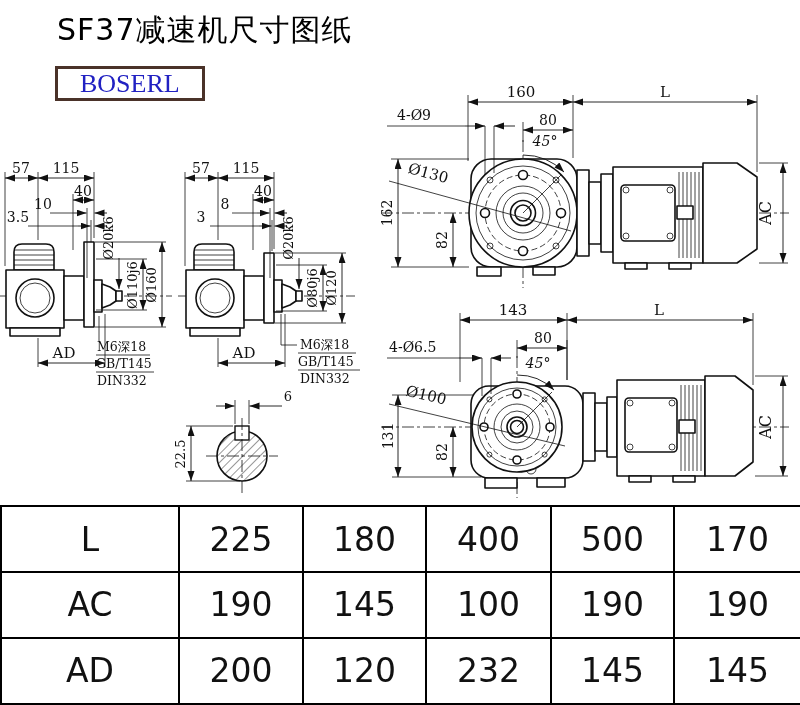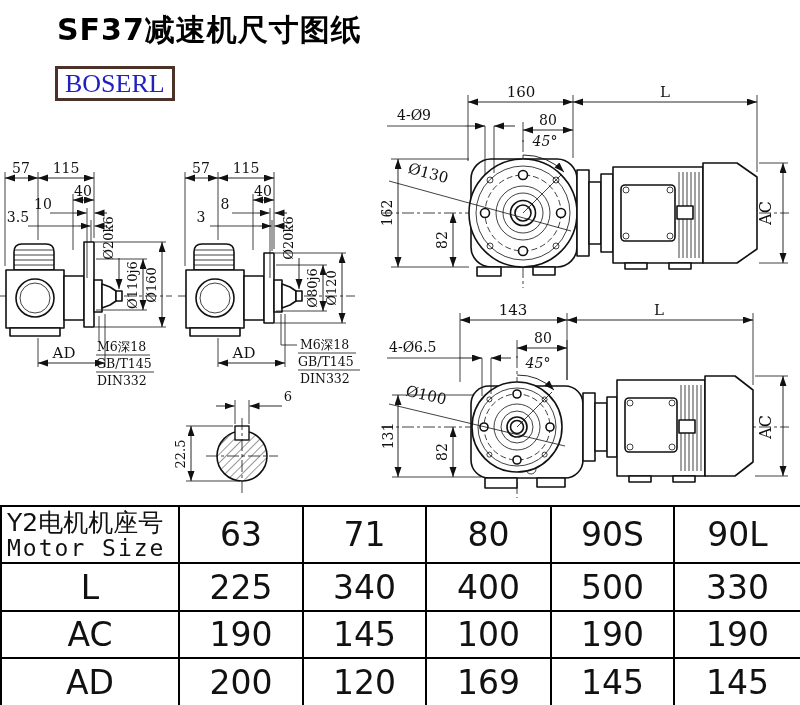--- a/index.html
+++ b/index.html
@@ -1,21 +1,21 @@
 <!DOCTYPE html>
 <html><head>
 <meta charset="utf-8">
 <style>
   html,body{margin:0;padding:0}
   body{width:800px;height:705px;position:relative;background:#fff;color:#111;
        font-family:"DejaVu Sans",sans-serif;overflow:hidden}
   .abs{position:absolute}
-  #title{left:57px;top:10px;font-size:30px;font-weight:bold;letter-spacing:1px;color:#000}
+  #title{left:57px;top:10px;font-size:30px;font-weight:normal;letter-spacing:1px;color:#000}
   #logo{left:55px;top:66px;border:3px solid #4a3229;color:#2121c2;
-        font-family:"Liberation Serif",serif;font-size:26px;line-height:29px;padding:0 7px}
+        font-family:"Liberation Serif",serif;font-size:26px;line-height:29px;padding:0 22px}
   svg{position:absolute;overflow:visible}
   svg text{font-family:"DejaVu Serif",serif;font-size:14px;fill:#111;text-anchor:middle}
   .s12{font-size:12.5px}.s13{font-size:13px}.s15{font-size:15px}.s16{font-size:16px}
   .it{font-style:italic}.ts{text-anchor:start}
   .of{fill:#fff;stroke:#111;stroke-width:1.6;stroke-linejoin:round}
   .t {fill:none;stroke:#111;stroke-width:.8}
   .cl{fill:none;stroke:#111;stroke-width:.8;stroke-dasharray:12 3 3 3}
   .bc{fill:none;stroke:#111;stroke-width:.8;stroke-dasharray:6 3}
   .dim{fill:none;stroke:#111;stroke-width:.9;marker-start:url(#ar);marker-end:url(#ar)}
   .de {fill:none;stroke:#111;stroke-width:.9;marker-end:url(#ar)}
@@ -351,49 +351,38 @@
 <table>
   <colgroup>
     <col style="width:178px">
       <col style="width:124px">
       <col style="width:123px">
     <col style="width:125px">
       <col style="width:123px">
       <col style="width:127px">
   </colgroup>
   <tbody>
-      <tr style="height:57px">
-    <td id="hcell">
-      <div class="cn">Y2电机机座号</div>
-      <div class="en">Motor Size</div>
-    </td>
-    <td>63</td>
-    <td>71</td>
-    <td>80</td>
-    <td>90S</td>
-    <td>90L</td>
-  </tr>
   <tr style="height:48px">
     <td>L</td>
     <td>225</td>
-    <td>340</td>
+    <td>180</td>
     <td>400</td>
     <td>500</td>
-    <td>330</td>
+    <td>170</td>
   </tr>
   <tr style="height:47px">
     <td>AC</td>
     <td>190</td>
     <td>145</td>
     <td>100</td>
     <td>190</td>
     <td>190</td>
   </tr>
   <tr style="height:48px">
     <td>AD</td>
     <td>200</td>
     <td>120</td>
-    <td>169</td>
+    <td>232</td>
     <td>145</td>
     <td>145</td>
   </tr>
 </tbody>
   </table>
 
 </body></html>

